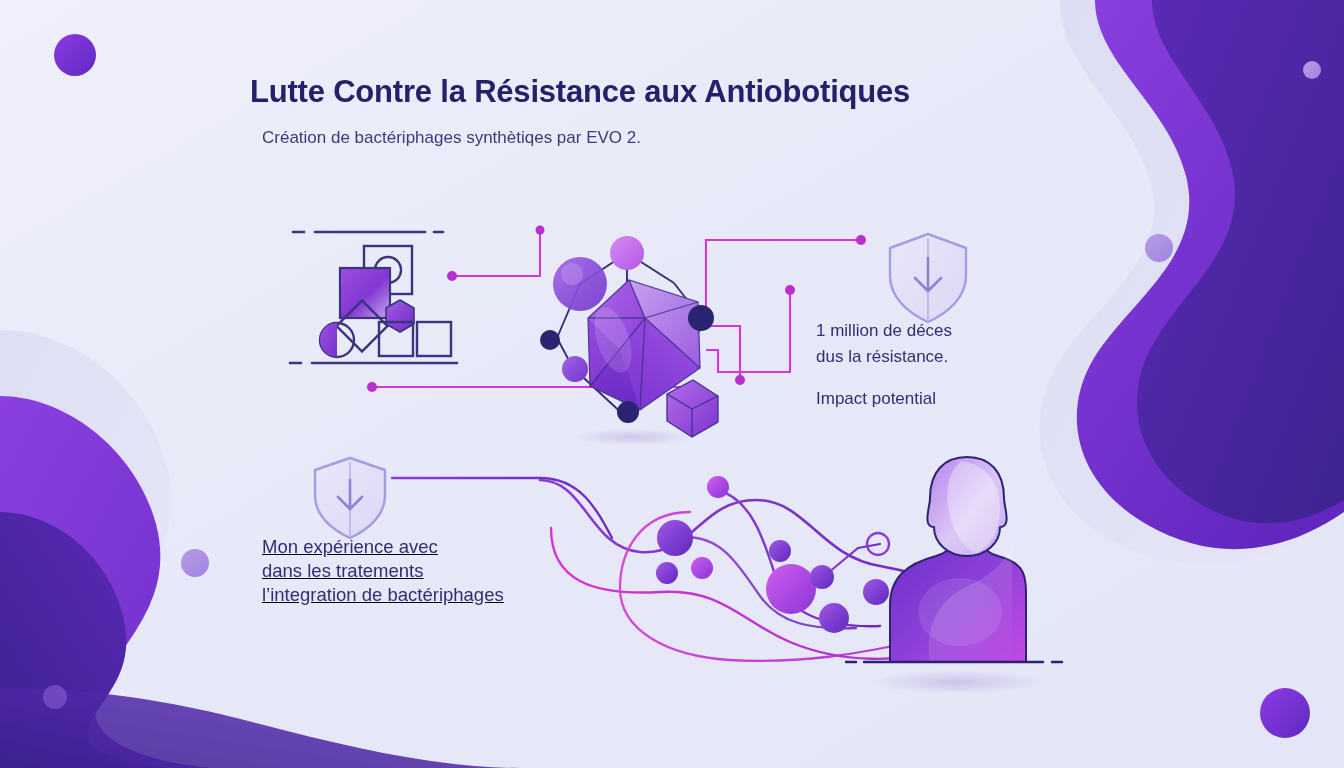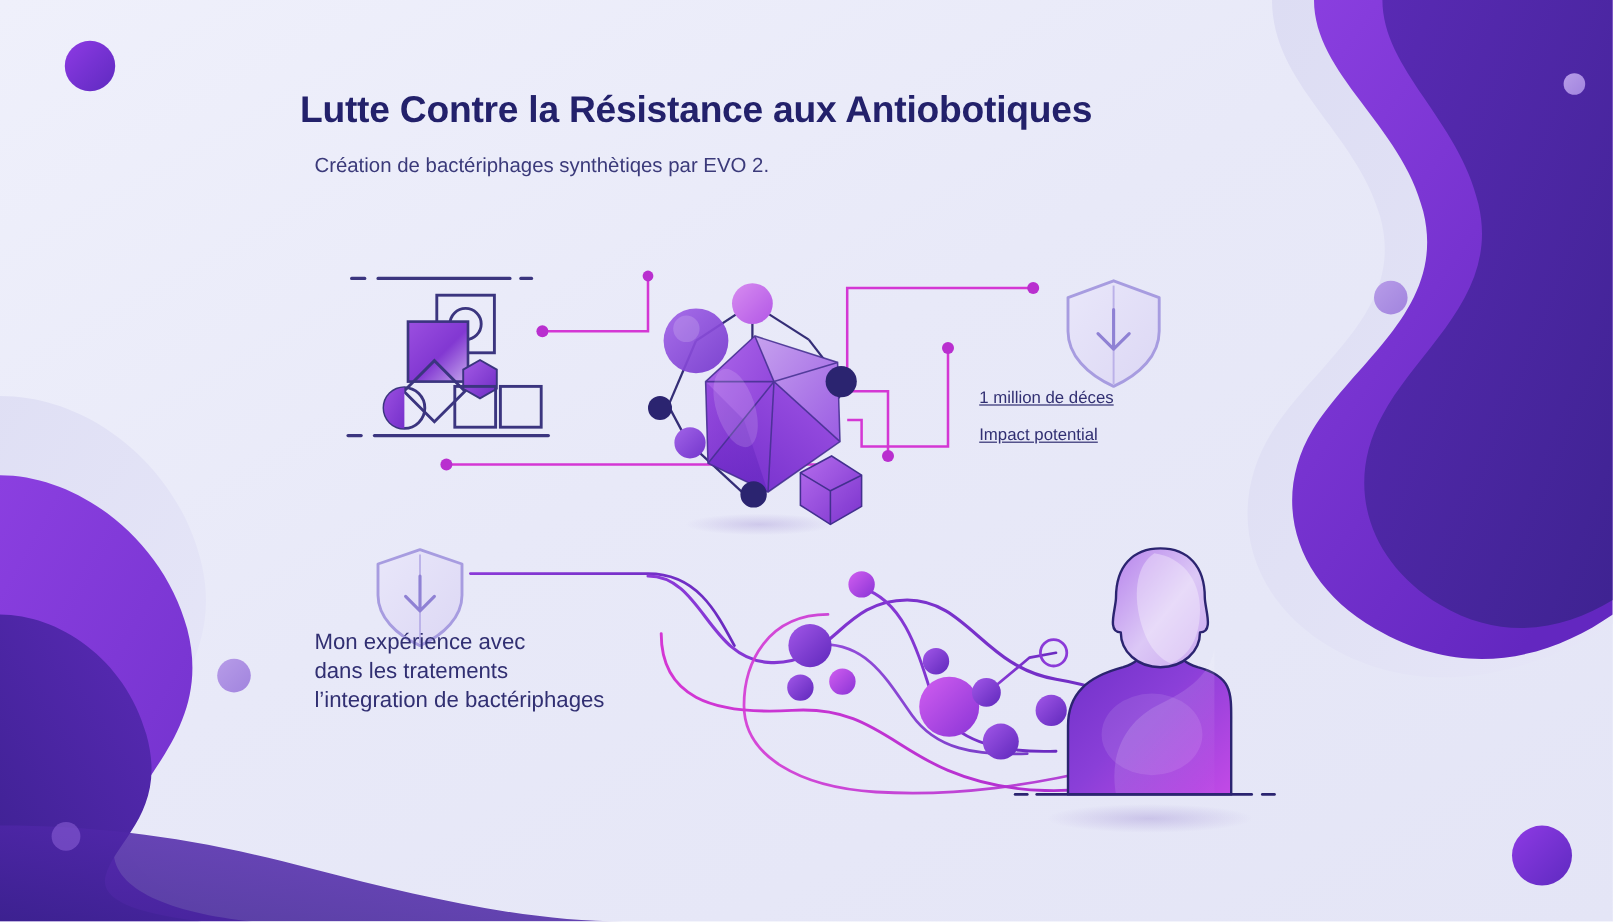--- a/index.html
+++ b/index.html
@@ -47,34 +47,34 @@
     text-align: center;
   }
   .stat-block {
     position: absolute;
     left: 816px;
     top: 318px;
     width: 240px;
   }
   .stat-block .stat-line,
   .stat-block .stat-sub {
-    font-size: 14px;
+    font-size: 17px;
     line-height: 26px;
     color: #312f72;
     white-space: nowrap;
-    text-decoration: underline;
   }
   .stat-block .stat-sub {
-    margin-top: 5px;
+    margin-top: 16px;
   }
   #experience-block {
     position: absolute;
     left: 262px;
-    top: 523px;
+    top: 535px;
     width: 300px;
+    text-decoration: underline;
   }
   #experience-block .exp-line {
     font-size: 18.5px;
     line-height: 24px;
     color: #312f72;
     white-space: nowrap;
   }
 </style>
 </head>
 <body>
@@ -452,20 +452,21 @@
         <line x1="1052" y1="662" x2="1062" y2="662"></line>
       </g>
     </svg>
   </div>
 
   <div id="title">Lutte Contre la Résistance aux Antiobotiques</div>
   <div id="subtitle">Création de bactériphages synthètiqes par EVO 2.</div>
 
   <div class="stat-block">
     <div class="stat-line">1 million de déces</div>
+    <div class="stat-line">dus la résistance.</div>
     <div class="stat-sub">Impact potential</div>
   </div>
 
   <div id="experience-block">
     <div class="exp-line">Mon expérience avec</div>
     <div class="exp-line">dans les tratements</div>
     <div class="exp-line">l’integration de bactériphages</div>
   </div>
 
 </div>

